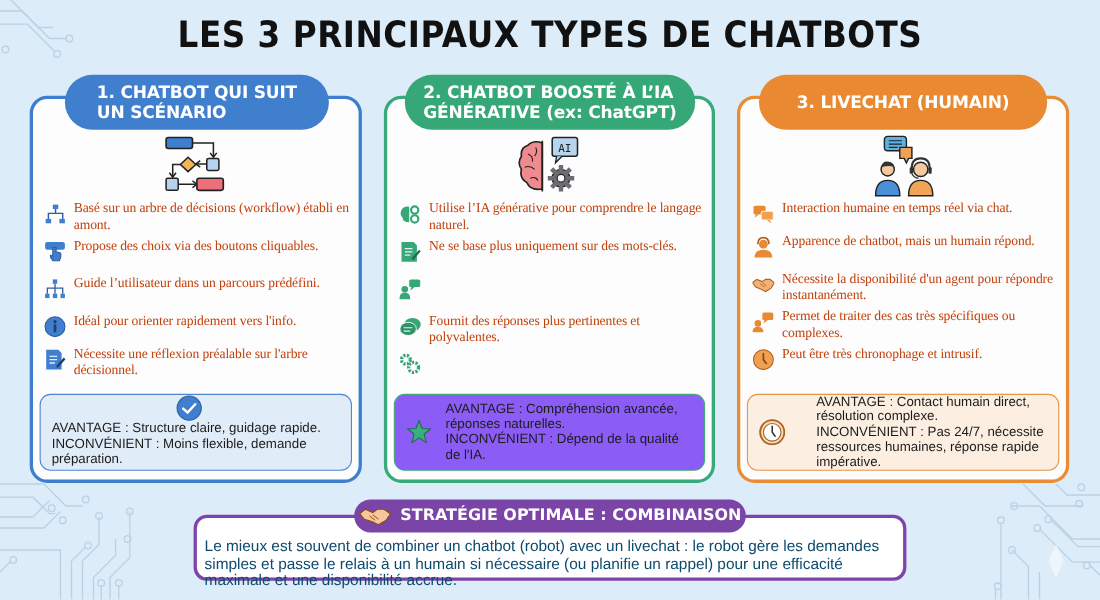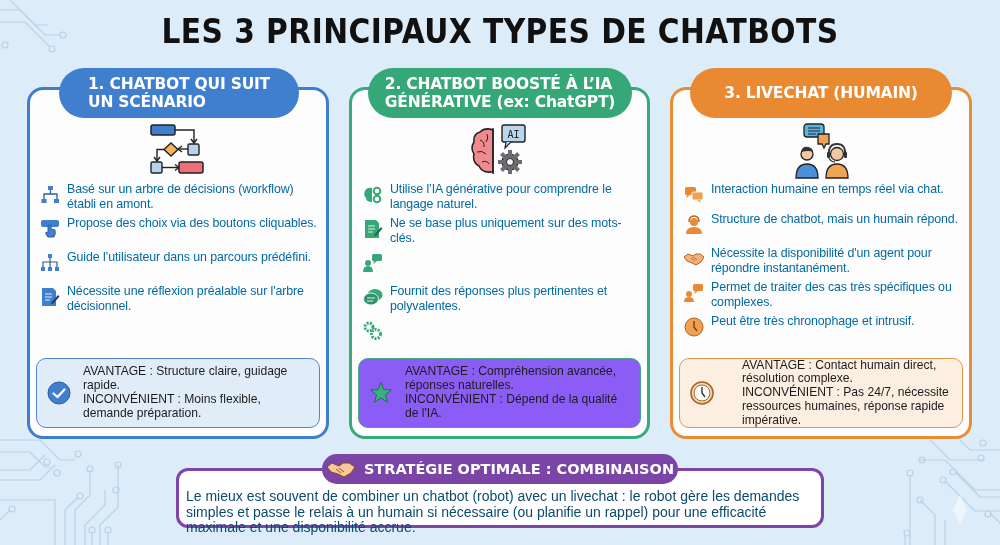--- a/index.html
+++ b/index.html
@@ -32,26 +32,26 @@
     font-family: "DejaVu Sans", sans-serif; z-index: 2; letter-spacing: -0.2px;
     white-space: pre-line;
   }
   .pill.blue { left: 59px; width: 240px; background: #3f7fce; }
   .pill.green { left: 368px; width: 264px; background: #36a877; }
   .pill.orange { left: 690px; width: 262px; background: #e98a33; }
   .hero-icon { position: absolute; top: 122px; width: 60px; height: 58px; }
   .items { position: absolute; top: 182px; }
   .item { display: flex; align-items: flex-start; margin-bottom: 0; }
   .item .ico { width: 20px; height: 20px; flex: 0 0 20px; margin-right: 7px; margin-top: 3px; }
-  .item .txt { font-size: 12.4px; line-height: 14.5px; color: #0369a1; letter-spacing: -0.1px; }
+  .item .txt { font-size: 12.4px; line-height: 14.5px; color: #c2410c; letter-spacing: -0.1px; font-family: Liberation Serif, serif; }
   .summary {
     position: absolute; top: 358px; height: 70px; border-radius: 10px; border: 1.5px solid;
     display: flex; align-items: center; padding: 0 10px;
   }
-  .summary.blue { left: 36px; width: 284px; background: #e1ecf9; border-color: #4f86cc; }
+  .summary.blue { left: 36px; width: 284px; background: #e1ecf9; border-color: #4f86cc; flex-direction: column; }
   .summary.green { left: 358px; width: 283px; background: #8b5cf6; border-color: #46a87c; }
   .summary.orange { left: 679px; width: 284px; background: #fcefe1; border-color: #e3964a; gap: 16px; }
   .summary .sico { width: 24px; height: 24px; flex: 0 0 24px; margin-right: 12px; }
   .summary .stxt { font-size: 12.1px; line-height: 13.8px; color: #1c1c1c; }
   .strategy {
     position: absolute; top: 468px; left: 176px; width: 648px; height: 60px;
     background: #fff; border: 3px solid #7e44a8; border-radius: 12px;
   }
   .strategy-pill {
     position: absolute; top: 454px; left: 322px; width: 356px; height: 30px;
@@ -162,20 +162,28 @@
   <div class="item" style="height:34px">
     <svg class="ico" viewBox="0 0 20 20">
         <rect x="8" y="1" width="4" height="4" fill="#3f7fce"></rect>
         <path d="M10 5 V9 M3 14 V9 H17 V14 M10 9 V14" stroke="#2d5e9e" stroke-width="1.2" fill="none"></path>
         <rect x="1" y="14" width="4" height="4" fill="#3f7fce"></rect>
         <rect x="8" y="14" width="4" height="4" fill="#3f7fce"></rect>
         <rect x="15" y="14" width="4" height="4" fill="#3f7fce"></rect>
       </svg>
     <span class="txt">Guide l’utilisateur dans un parcours prédéfini.</span>
   </div>
+  <div class="item" style="height:30px">
+    <svg class="ico" viewBox="0 0 20 20">
+        <circle cx="10" cy="10" r="9" fill="#3f7fce" stroke="#2d5e9e"></circle>
+        <circle cx="10" cy="5.5" r="1.5" fill="#1d3f6b"></circle>
+        <rect x="8.8" y="8" width="2.4" height="7" fill="#1d3f6b"></rect>
+      </svg>
+    <span class="txt">Idéal pour orienter rapidement vers l'info.</span>
+  </div>
   <div class="item" style="height:34px">
     <svg class="ico" viewBox="0 0 20 20">
         <path d="M2 1 H13 L16 4 V19 H2 Z" fill="#3f7fce"></path>
         <path d="M5 7 H12 M5 10 H12 M5 13 H10" stroke="#dfeaf8" stroke-width="1.2"></path>
         <path d="M11 16 L18 8 L19.5 9.5 L12.5 17.5 Z" fill="#1d3f6b"></path>
       </svg>
     <span class="txt">Nécessite une réflexion préalable sur l'arbre décisionnel.</span>
   </div>
 </div>
 <div class="summary blue">
@@ -279,21 +287,21 @@
         <path d="M16 15 L17 18 L13 15" fill="#f0a052"></path>
       </svg>
     <span class="txt">Interaction humaine en temps réel via chat.</span>
   </div>
   <div class="item" style="height:34px">
     <svg class="ico" viewBox="0 0 20 20">
         <circle cx="10" cy="7" r="4" fill="#e98a33"></circle>
         <path d="M5 7 Q5 1 10 1 Q15 1 15 7" stroke="#b3621c" stroke-width="1.5" fill="none"></path>
         <path d="M2 19 Q2 12 10 12 Q18 12 18 19 Z" fill="#e98a33"></path>
       </svg>
-    <span class="txt">Structure de chatbot, mais un humain répond.</span>
+    <span class="txt">Apparence de chatbot, mais un humain répond.</span>
   </div>
   <div class="item" style="height:34px">
     <svg class="ico" viewBox="0 0 20 20">
         <path d="M0 8 L4 5 L9 7 L12 5 L16 5 L20 8 L17 13 L12 16 L8 14 L3 12 Z" fill="#f2b27a" stroke="#b3621c" stroke-width="1"></path>
         <path d="M7 9 L11 12 M9 8 L13 11" stroke="#b3621c" stroke-width="0.8"></path>
       </svg>
     <span class="txt">Nécessite la disponibilité d'un agent pour répondre instantanément.</span>
   </div>
   <div class="item" style="height:34px">
     <svg class="ico" viewBox="0 0 20 20">

